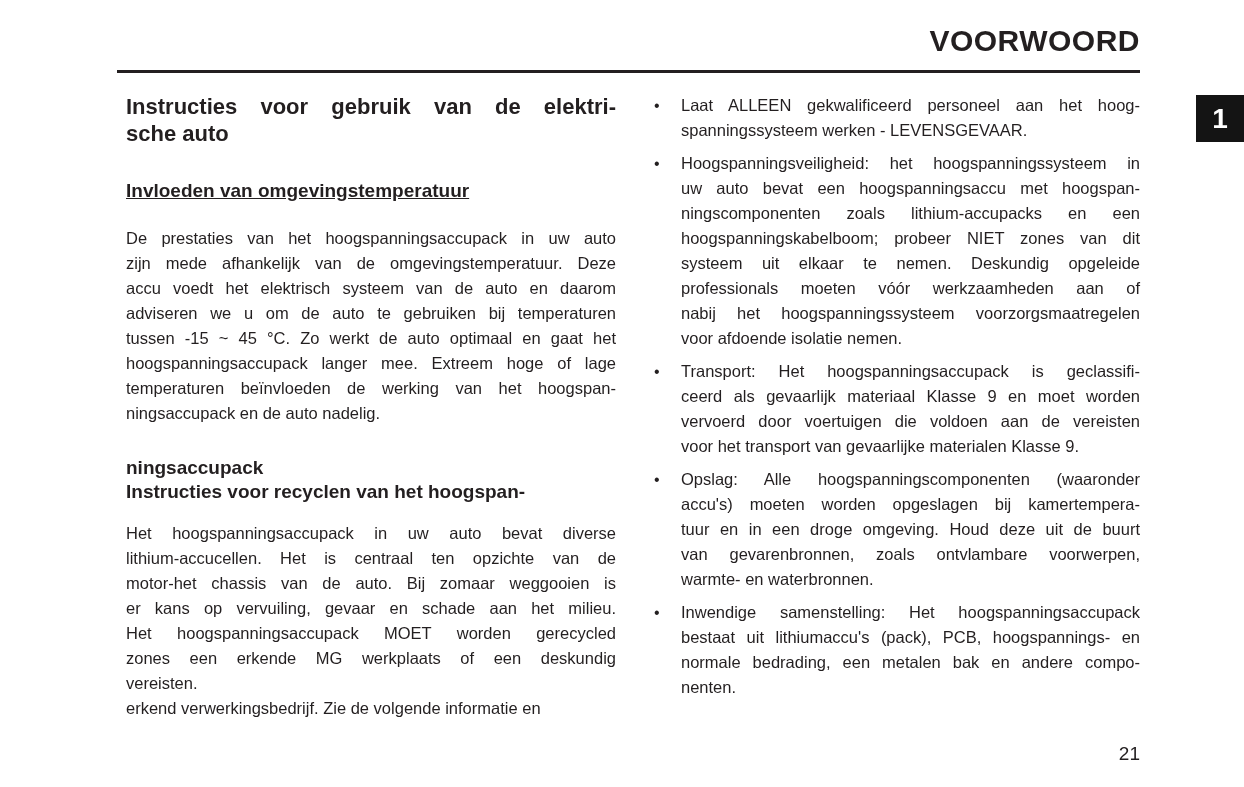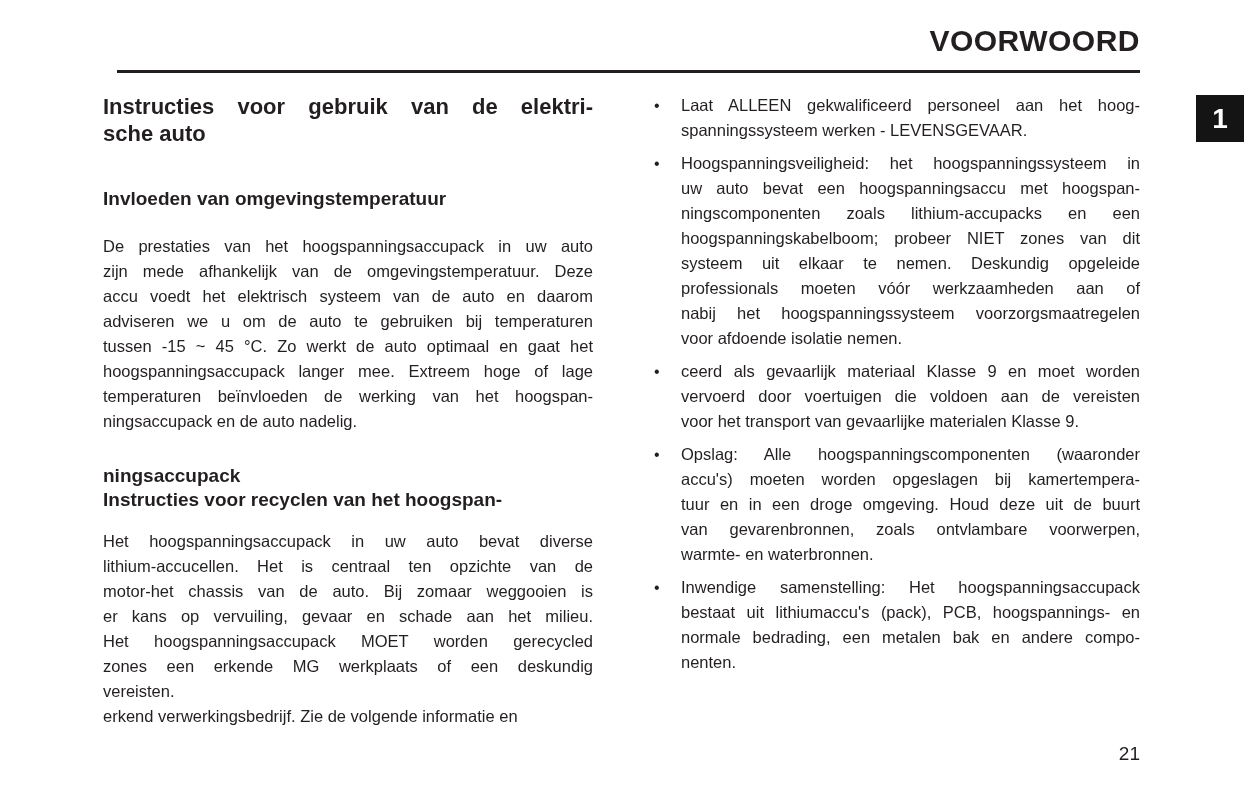--- a/index.html
+++ b/index.html
@@ -43,21 +43,21 @@
     background: #141414;
     color: #ffffff;
     display: flex;
     align-items: center;
     justify-content: center;
     font-size: 28px;
     font-weight: 700;
   }
   .col-left {
     position: absolute;
-    left: 103px;
+    left: 126px;
     top: 93px;
     width: 490px;
   }
   .col-right {
     position: absolute;
     left: 652px;
     top: 93px;
     width: 488px;
   }
   .doc-h1 {
@@ -65,21 +65,21 @@
     line-height: 27px;
     font-weight: 700;
     margin: 0;
   }
   .doc-h2 {
     font-size: 19px;
     line-height: 24px;
     font-weight: 700;
     margin: 0;
   }
-  .h2-first { margin-top: 40px; }
+  .h2-first { margin-top: 32px; text-decoration: underline; }
   .para {
     font-size: 16.5px;
     line-height: 25px;
     margin: 0;
   }
   .para-first { margin-top: 23px; }
   .h2-second { margin-top: 30px; }
   .para-second { margin-top: 17px; }
   .tline {
     text-align: justify;
@@ -179,20 +179,21 @@
           <div class="tline">systeem uit elkaar te nemen. Deskundig opgeleide</div>
           <div class="tline">professionals moeten vóór werkzaamheden aan of</div>
           <div class="tline">nabij het hoogspanningssysteem voorzorgsmaatregelen</div>
           <div class="tline">voor afdoende isolatie nemen.</div>
         </div>
     </div>
 
     <div class="bullet-item">
       <span class="bullet-marker">•</span>
       <div>
+          <div class="tline">Transport: Het hoogspanningsaccupack is geclassifi-</div>
           <div class="tline">ceerd als gevaarlijk materiaal Klasse 9 en moet worden</div>
           <div class="tline">vervoerd door voertuigen die voldoen aan de vereisten</div>
           <div class="tline">voor het transport van gevaarlijke materialen Klasse 9.</div>
         </div>
     </div>
 
     <div class="bullet-item">
       <span class="bullet-marker">•</span>
       <div>
           <div class="tline">Opslag: Alle hoogspanningscomponenten (waaronder</div>

